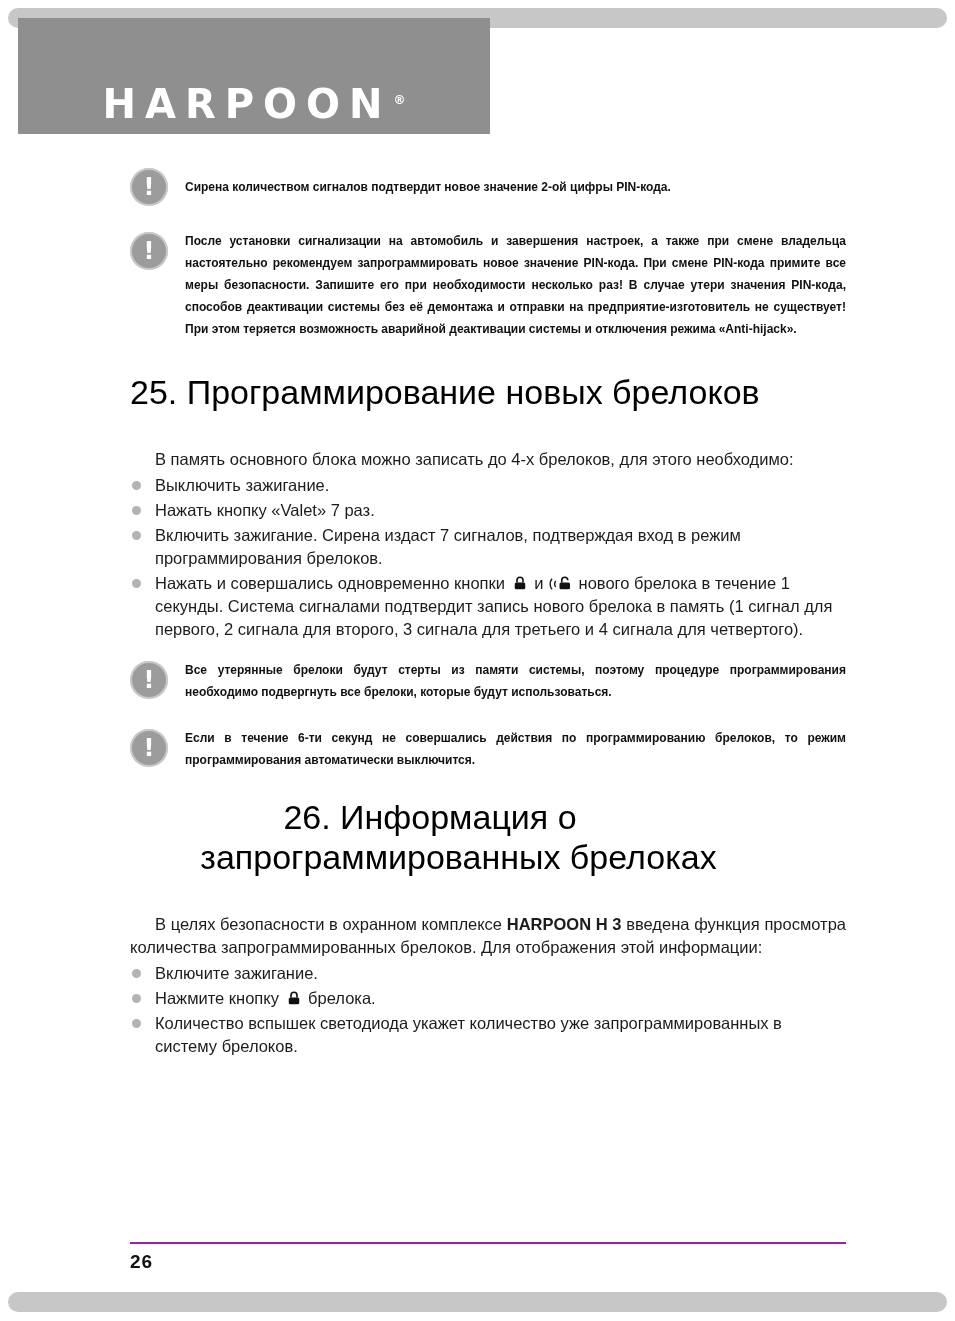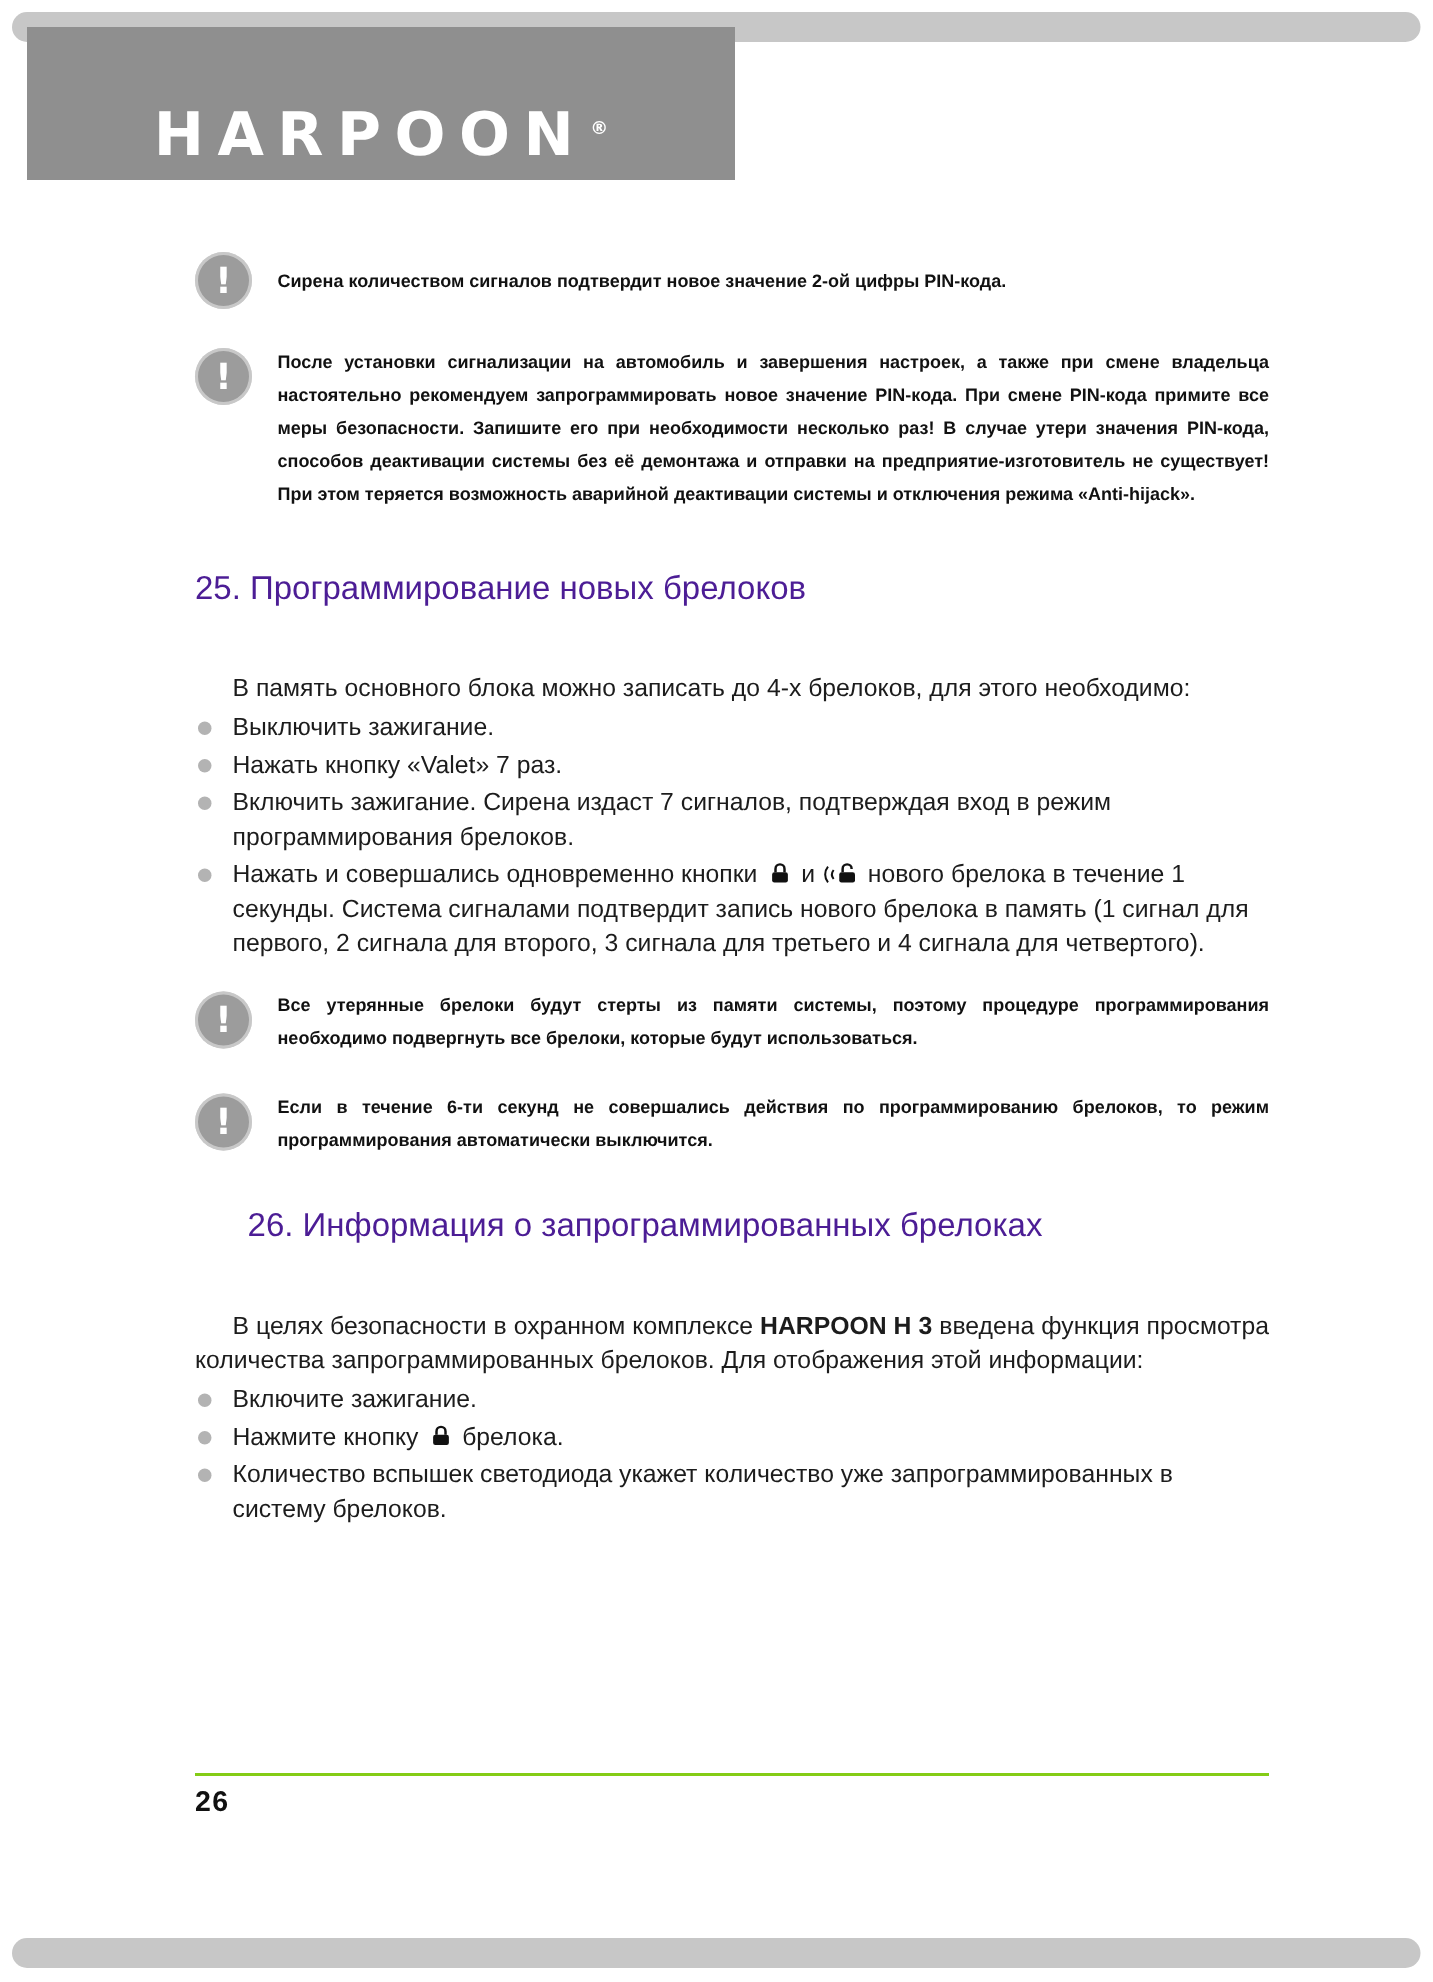--- a/index.html
+++ b/index.html
@@ -10,21 +10,21 @@
   }
   .top-strip {
     position:absolute; left:8px; right:8px; top:8px; height:20px;
     background:#c7c7c7; border-radius:10px;
   }
   .bottom-strip {
     position:absolute; left:8px; right:8px; bottom:9px; height:20px;
     background:#c7c7c7; border-radius:10px;
   }
   .logo-block {
-    position:absolute; left:18px; top:18px; width:472px; height:102px;
+    position:absolute; left:18px; top:18px; width:472px; height:116px;
     background:#8f8f8f; display:flex; align-items:flex-end; justify-content:center;
     padding-bottom:10px;
   }
   .logo {
     color:#ffffff; font-size:40px; font-weight:bold; letter-spacing:9px;
     font-family:"DejaVu Sans", sans-serif; line-height:1;
   }
   .logo sup { font-size:12px; letter-spacing:0; margin-left:2px; }
 
   .content { position:absolute; left:130px; width:716px; top:168px; }
@@ -37,21 +37,21 @@
     display:flex; align-items:center; justify-content:center;
     box-shadow: inset 0 0 0 2px rgba(255,255,255,0.45);
     font-family:"DejaVu Sans", sans-serif;
   }
   .warning-text {
     font-weight:bold; font-size:12px; line-height:22px; text-align:justify; color:#111111;
   }
   .warning.multi .warning-text { margin-top:-2px; }
 
   h1.sec {
-    font-size:22px; font-weight:400; color:#4c1d95; line-height:40px;
+    font-size:34px; font-weight:400; color:#000000; line-height:40px;
     margin:8px 0 22px 0;
   }
   h1.sec.hang {
     width:600px; padding-left:57px; text-indent:-57px; margin-top:26px; margin-bottom:20px;text-align:center;
   }
 
   p.intro {
     font-size:16.5px; line-height:23px; text-indent:25px; text-align:justify;
     margin-bottom:3px;
     margin-top:36px;
@@ -64,22 +64,22 @@
     margin-bottom:2px;
   }
   .marker {
     position:absolute; left:2px; top:7px; width:9px; height:9px;
     border-radius:50%; background:#b3b3b3;
   }
   .btn-icon { display:inline-block; vertical-align:-4px; line-height:0; }
   .btn-icon svg { display:inline-block; }
 
   .footer {
-    position:absolute; left:130px; width:716px; top:1182px;
-    border-top:2px solid #84cc16; padding-top:7px;
+    position:absolute; left:130px; width:716px; top:1242px;
+    border-top:2px solid #a21caf; padding-top:7px;
   }
   .page-num { font-weight:bold; font-size:19px; letter-spacing:1px; color:#111; }
 </style>
 </head>
 <body>
 
 <div class="page">
 
   <div class="top-strip"></div>
 

